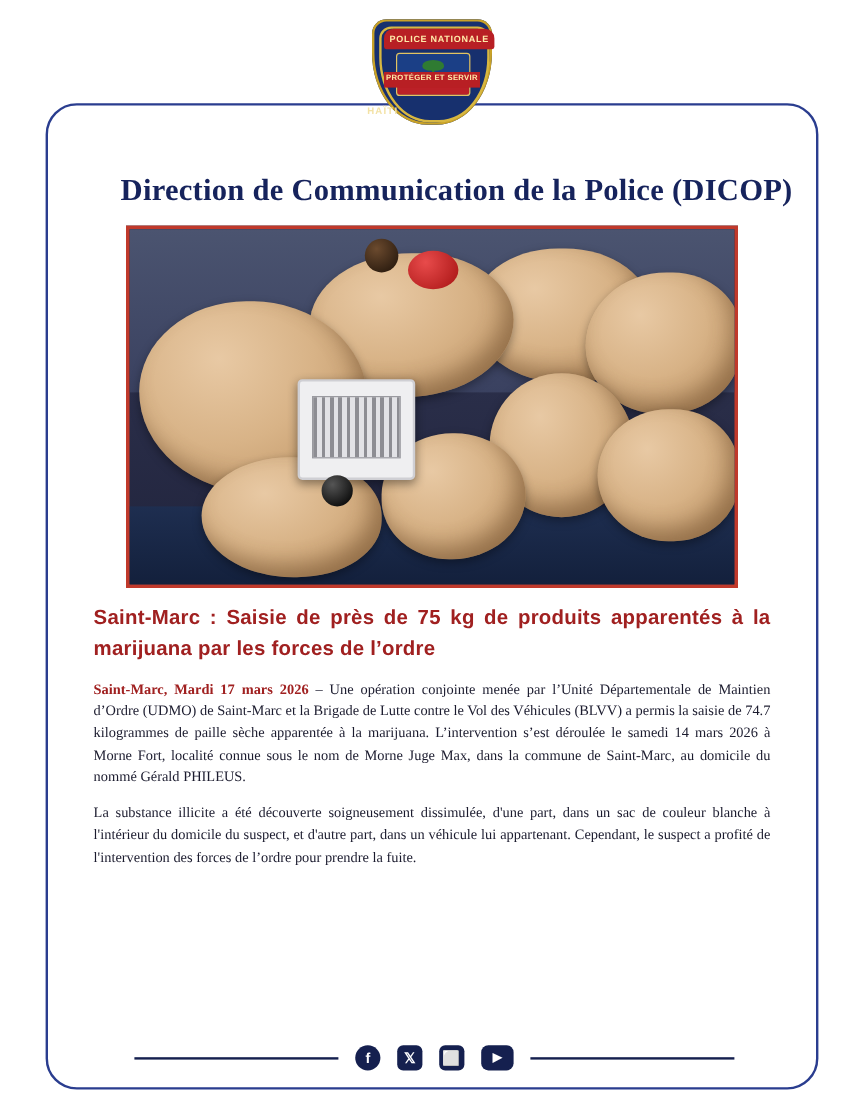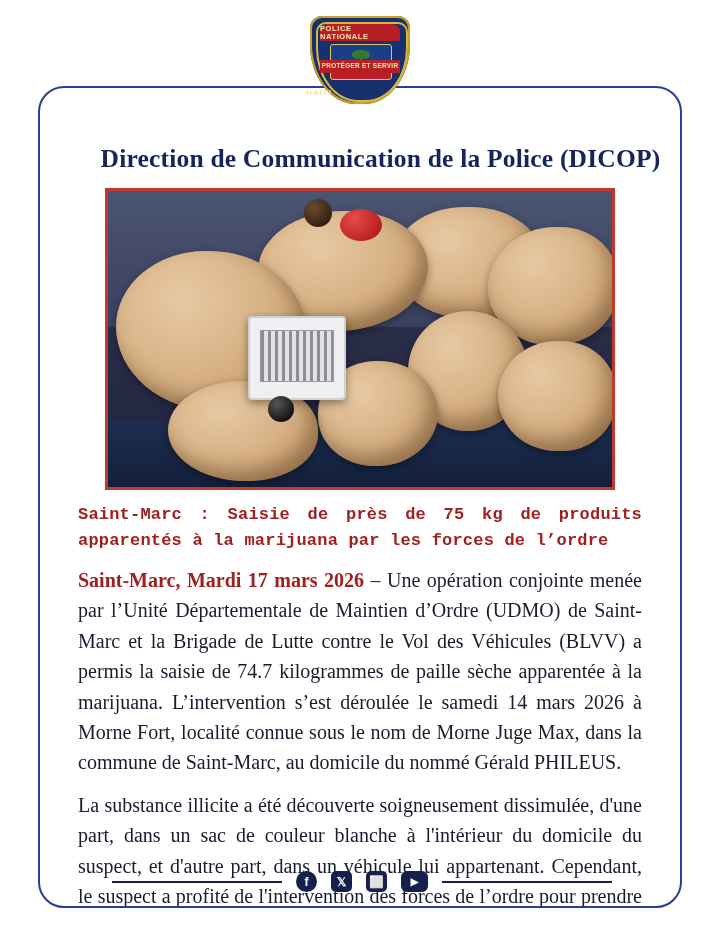--- a/index.html
+++ b/index.html
@@ -55,21 +55,21 @@
     top: 14px;
     width: 88px;
     height: 76px;
     border: 2px solid #d8b740;
     border-radius: 10px 10px 42px 42px / 10px 10px 54px 54px;
   }
   .emblem .top-band {
     position: absolute;
     left: 14px;
     top: 16px;
-    width: 80px;
+    width: 92px;
     height: 17px;
     background: #b81f24;
     border-radius: 8px 8px 2px 2px;
     color: #ffe9a8;
     font-family: "Liberation Sans", sans-serif;
     font-size: 7.5px;
     font-weight: bold;
     letter-spacing: .6px;
     display: flex;
     align-items: center;
@@ -260,32 +260,32 @@
     letter-spacing: .4px;
   }
 
   .body-text {
     padding: 0 38px;
     box-sizing: border-box;
   }
   .lede {
     margin: 12px 0 0 0;
     color: #a02020;
-    font-family: Liberation Mono, monospace;
+    font-family: Liberation Sans, sans-serif;
     font-weight: bold;
     font-size: 17px;
     line-height: 1.5;
     text-align: justify;
     letter-spacing: .2px;
   }
   .para {
     margin: 12px 0 0 0;
     color: #1b1b2e;
     font-family: "Liberation Serif", serif;
-    font-size: 20px;
+    font-size: 12px;
     line-height: 1.52;
     text-align: justify;
   }
   .para .redlead {
     color: #a02020;
     font-weight: bold;
   }
 
   
   .social {

